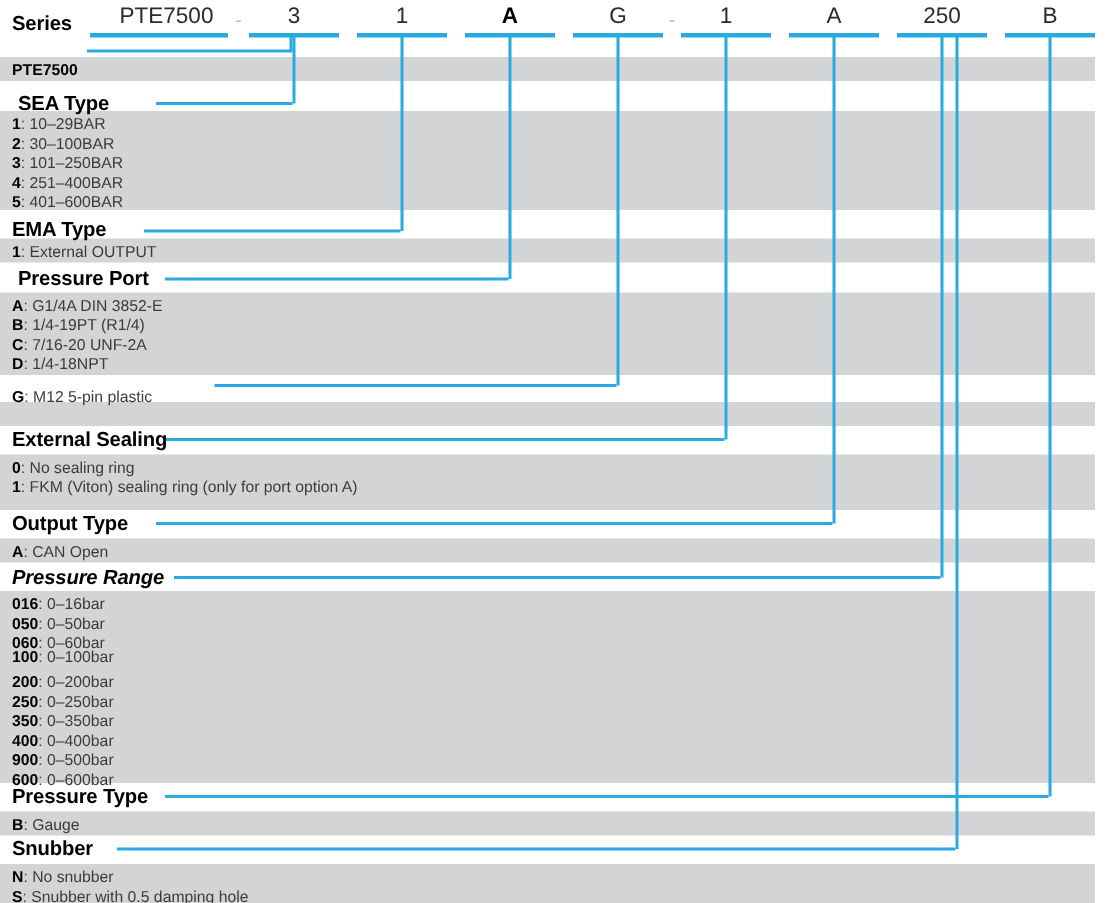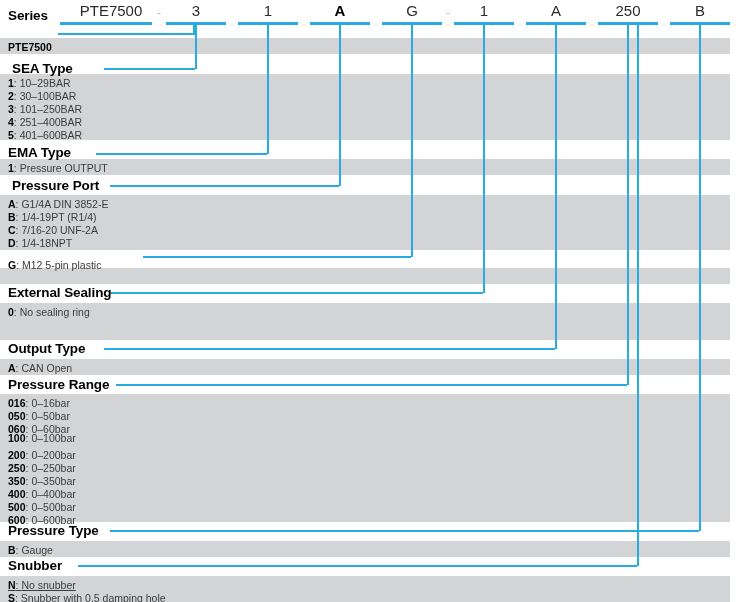--- a/index.html
+++ b/index.html
@@ -136,62 +136,63 @@
   </div>
   <div class="sec-head indent" style="top:178px;">
     <span>Pressure Port</span>
   </div>
   <div class="sec-head" style="top:285px;">
     <span>External Sealing</span>
   </div>
   <div class="sec-head" style="top:341px;">
     <span>Output Type</span>
   </div>
-  <div class="sec-head" style="top:377px;">
+  <div class="sec-head" style="top:377px;font-style:italic;">
     <span>Pressure Range</span>
   </div>
   <div class="sec-head" style="top:523px;">
     <span>Pressure Type</span>
   </div>
   <div class="sec-head" style="top:558px;">
     <span>Snubber</span>
   </div>
 
   <div class="opt val" style="top:42px;">
     <span>PTE7500</span>
   </div>
 
   <div class="opt" style="top:78px;text-align:center;"><b>1</b><span>: </span><span>10–29BAR</span></div>
   <div class="opt" style="top:91px;"><b>2</b><span>: </span><span>30–100BAR</span></div>
   <div class="opt" style="top:104px;"><b>3</b><span>: </span><span>101–250BAR</span></div>
   <div class="opt" style="top:117px;"><b>4</b><span>: </span><span>251–400BAR</span></div>
   <div class="opt" style="top:130px;"><b>5</b><span>: </span><span>401–600BAR</span></div>
 
-  <div class="opt" style="top:163px;"><b>1</b><span>: </span><span>Pressure OUTPUT</span></div>
+  <div class="opt" style="top:163px;"><b>1</b><span>: </span><span>External OUTPUT</span></div>
 
   <div class="opt" style="top:199px;"><b>A</b><span>: </span><span>G1/4A DIN 3852-E</span></div>
   <div class="opt" style="top:212px;"><b>B</b><span>: </span><span>1/4-19PT (R1/4)</span></div>
   <div class="opt" style="top:225px;"><b>C</b><span>: </span><span>7/16-20 UNF-2A</span></div>
   <div class="opt" style="top:238px;"><b>D</b><span>: </span><span>1/4-18NPT</span></div>
 
   <div class="opt" style="top:260px;"><b>G</b><span>: </span><span>M12 5-pin plastic</span></div>
 
   <div class="opt" style="top:307px;"><b>0</b><span>: </span><span>No sealing ring</span></div>
+  <div class="opt" style="top:320px;"><b>1</b><span>: </span><span>FKM (Viton) sealing ring (only for port option A)</span></div>
 
   <div class="opt" style="top:363px;"><b>A</b><span>: </span><span>CAN Open</span></div>
 
   <div class="opt" style="top:398px;"><b>016</b><span>: </span><span>0–16bar</span></div>
   <div class="opt" style="top:411px;"><b>050</b><span>: </span><span>0–50bar</span></div>
   <div class="opt" style="top:424px;"><b>060</b><span>: </span><span>0–60bar</span></div>
   <div class="opt" style="top:433px;"><b>100</b><span>: </span><span>0–100bar</span></div>
   <div class="opt" style="top:450px;"><b>200</b><span>: </span><span>0–200bar</span></div>
   <div class="opt" style="top:463px;"><b>250</b><span>: </span><span>0–250bar</span></div>
   <div class="opt" style="top:476px;"><b>350</b><span>: </span><span>0–350bar</span></div>
   <div class="opt" style="top:489px;"><b>400</b><span>: </span><span>0–400bar</span></div>
-  <div class="opt" style="top:502px;"><b>500</b><span>: </span><span>0–500bar</span></div>
+  <div class="opt" style="top:502px;"><b>900</b><span>: </span><span>0–500bar</span></div>
   <div class="opt" style="top:515px;"><b>600</b><span>: </span><span>0–600bar</span></div>
 
   <div class="opt" style="top:545px;"><b>B</b><span>: </span><span>Gauge</span></div>
 
-  <div class="opt" style="top:580px;text-decoration:underline;"><b>N</b><span>: </span><span>No snubber</span></div>
+  <div class="opt" style="top:580px;"><b>N</b><span>: </span><span>No snubber</span></div>
   <div class="opt" style="top:593px;"><b>S</b><span>: </span><span>Snubber with 0.5 damping hole</span></div>
 
 </div>
 
 </body></html>

